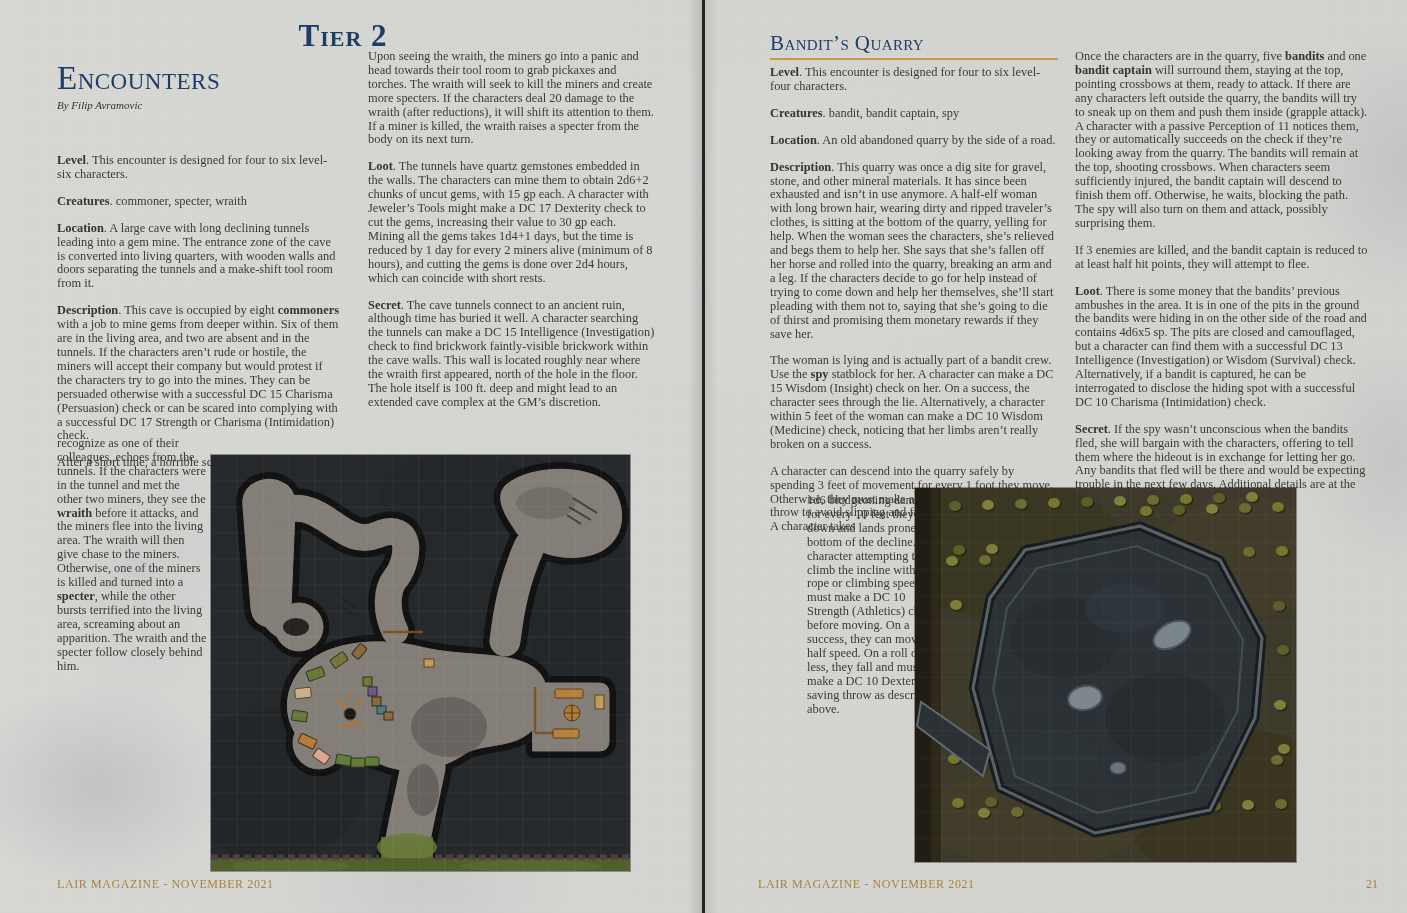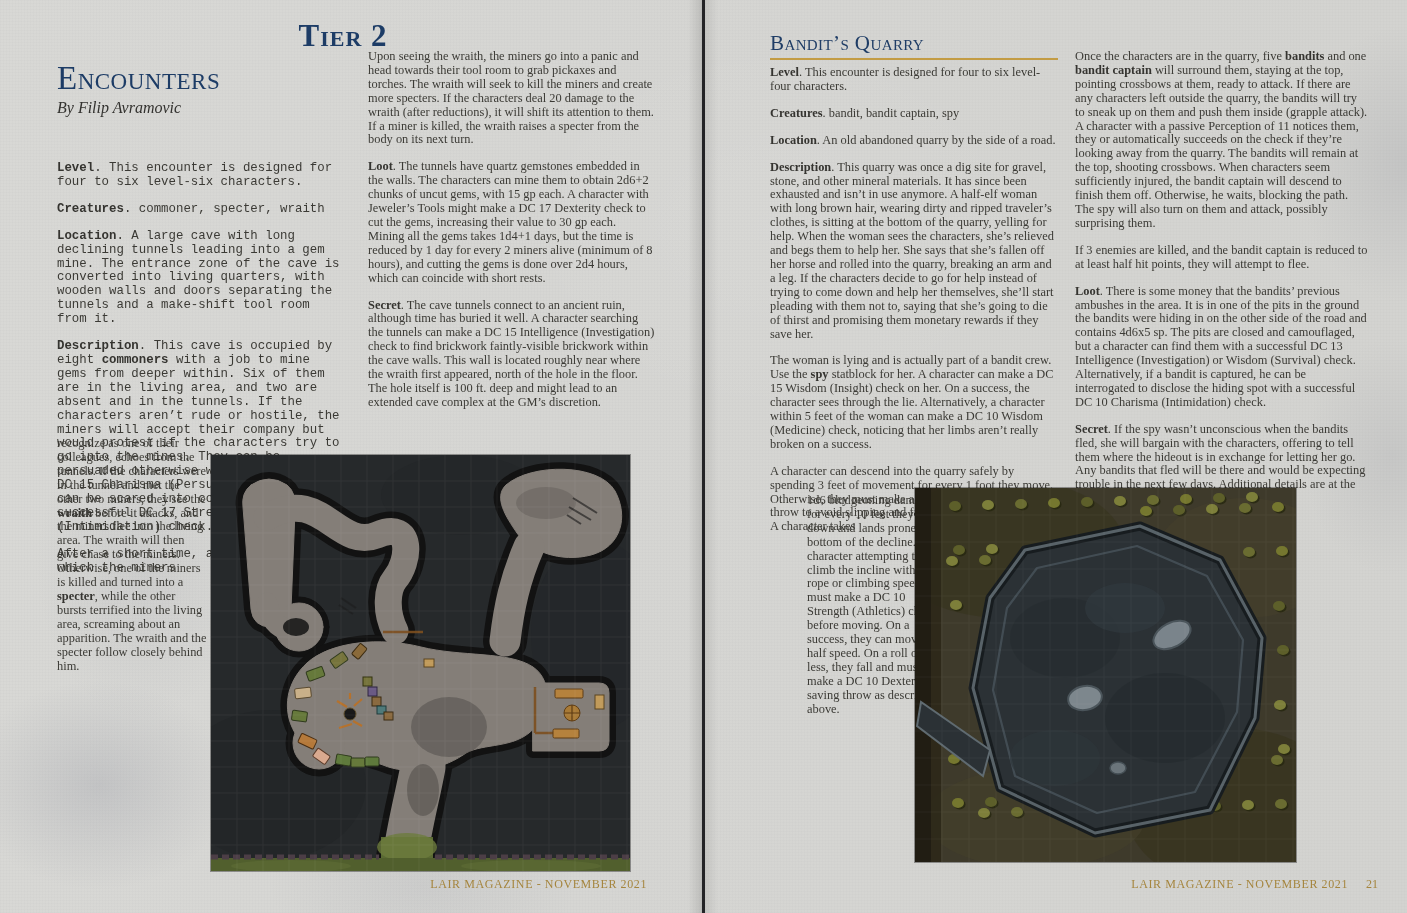--- a/index.html
+++ b/index.html
@@ -18,47 +18,47 @@
       linear-gradient(90deg,#d8d8d5,#d3d3d0);
   }
   .abs{position:absolute;}
   
   #spine-shade{left:688px;top:0;width:30px;height:913px;
     background:linear-gradient(90deg,transparent,rgba(0,0,0,.10) 42%,rgba(0,0,0,.18) 50%,rgba(0,0,0,.08) 58%,transparent);}
   #spine-line{left:702px;top:0;width:3px;height:913px;background:#232326;}
   
   .tier{font-variant:small-caps;font-weight:bold;color:#1d3c66;font-size:31px;letter-spacing:1px;text-align:center;line-height:1;}
   .h-enc{font-variant:small-caps;font-weight:normal;color:#1d3c66;font-size:33px;letter-spacing:.5px;line-height:1;}
-  .byline{font-style:italic;font-size:16px;color:#33322f;}
+  .byline{font-style:italic;font-size:11px;color:#33322f;}
   .h-art{font-variant:small-caps;font-weight:normal;color:#1f3d66;font-size:21px;letter-spacing:.4px;line-height:24px;margin:0;}
   .rule{height:2px;background:#c39c44;margin-top:3px;}
   
   .col p{margin:0 0 13px 0;font-size:12.4px;line-height:13.9px;color:#3b3a35;text-align:left;}
   .col p b{color:#353430;text-align:center;}
   
-  .footer{font-size:12px;color:#a5853e;letter-spacing:.6px;text-align:right;}
+  .footer{font-size:12px;color:#a5853e;letter-spacing:.6px;text-align:left;}
   .pagenum{font-size:12px;color:#a5853e;text-align:right;}
   .map{box-shadow:0 0 0 1px rgba(0,0,0,.35);}
   svg{display:block;}
 </style>
 </head>
 <body>
 
 <div id="page">
 
   <div class="abs" id="spine-shade"></div>
   <div class="abs" id="spine-line"></div>
 
   <div class="abs tier" style="left:243px;top:20px;width:200px;">Tier 2</div>
 
   <div class="abs h-enc" style="left:57px;top:62px;width:300px;">Encounters</div>
   <div class="abs byline" style="left:57px;top:99px;width:280px;">By Filip Avramovic</div>
 
 
-  <div class="abs col" style="left:57px;top:162px;width:283px;font-family:Liberation Mono, monospace;">
+  <div class="abs col" style="left:57px;top:154px;width:283px;">
       <p><b>Level</b><span>. This encounter is designed for four to six level-six characters.</span></p>
       <p><b>Creatures</b><span>. commoner, specter, wraith</span></p>
       <p><b>Location</b><span>. A large cave with long declining tunnels leading into a gem mine. The entrance zone of the cave is converted into living quarters, with wooden walls and doors separating the tunnels and a make-shift tool room from it.</span></p>
       <p><b>Description</b><span>. This cave is occupied by eight </span><b>commoners</b><span> with a job to mine gems from deeper within. Six of them are in the living area, and two are absent and in the tunnels. If the characters aren’t rude or hostile, the miners will accept their company but would protest if the characters try to go into the mines. They can be persuaded otherwise with a successful DC 15 Charisma (Persuasion) check or can be scared into complying with a successful DC 17 Strength or Charisma (Intimidation) check.</span></p>
       <p><span>After a short time, a horrible scream, which the miners</span></p>
     </div>
   <div class="abs col" style="left:57px;top:437px;width:150px;">
       <p><span>recognize as one of their colleagues, echoes from the tunnels. If the characters were in the tunnel and met the other two miners, they see the </span><b>wraith</b><span> before it attacks, and the miners flee into the living area. The wraith will then give chase to the miners. Otherwise, one of the miners is killed and turned into a </span><b>specter</b><span>, while the other bursts terrified into the living area, screaming about an apparition. The wraith and the specter follow closely behind him.</span></p>
     </div>
 

